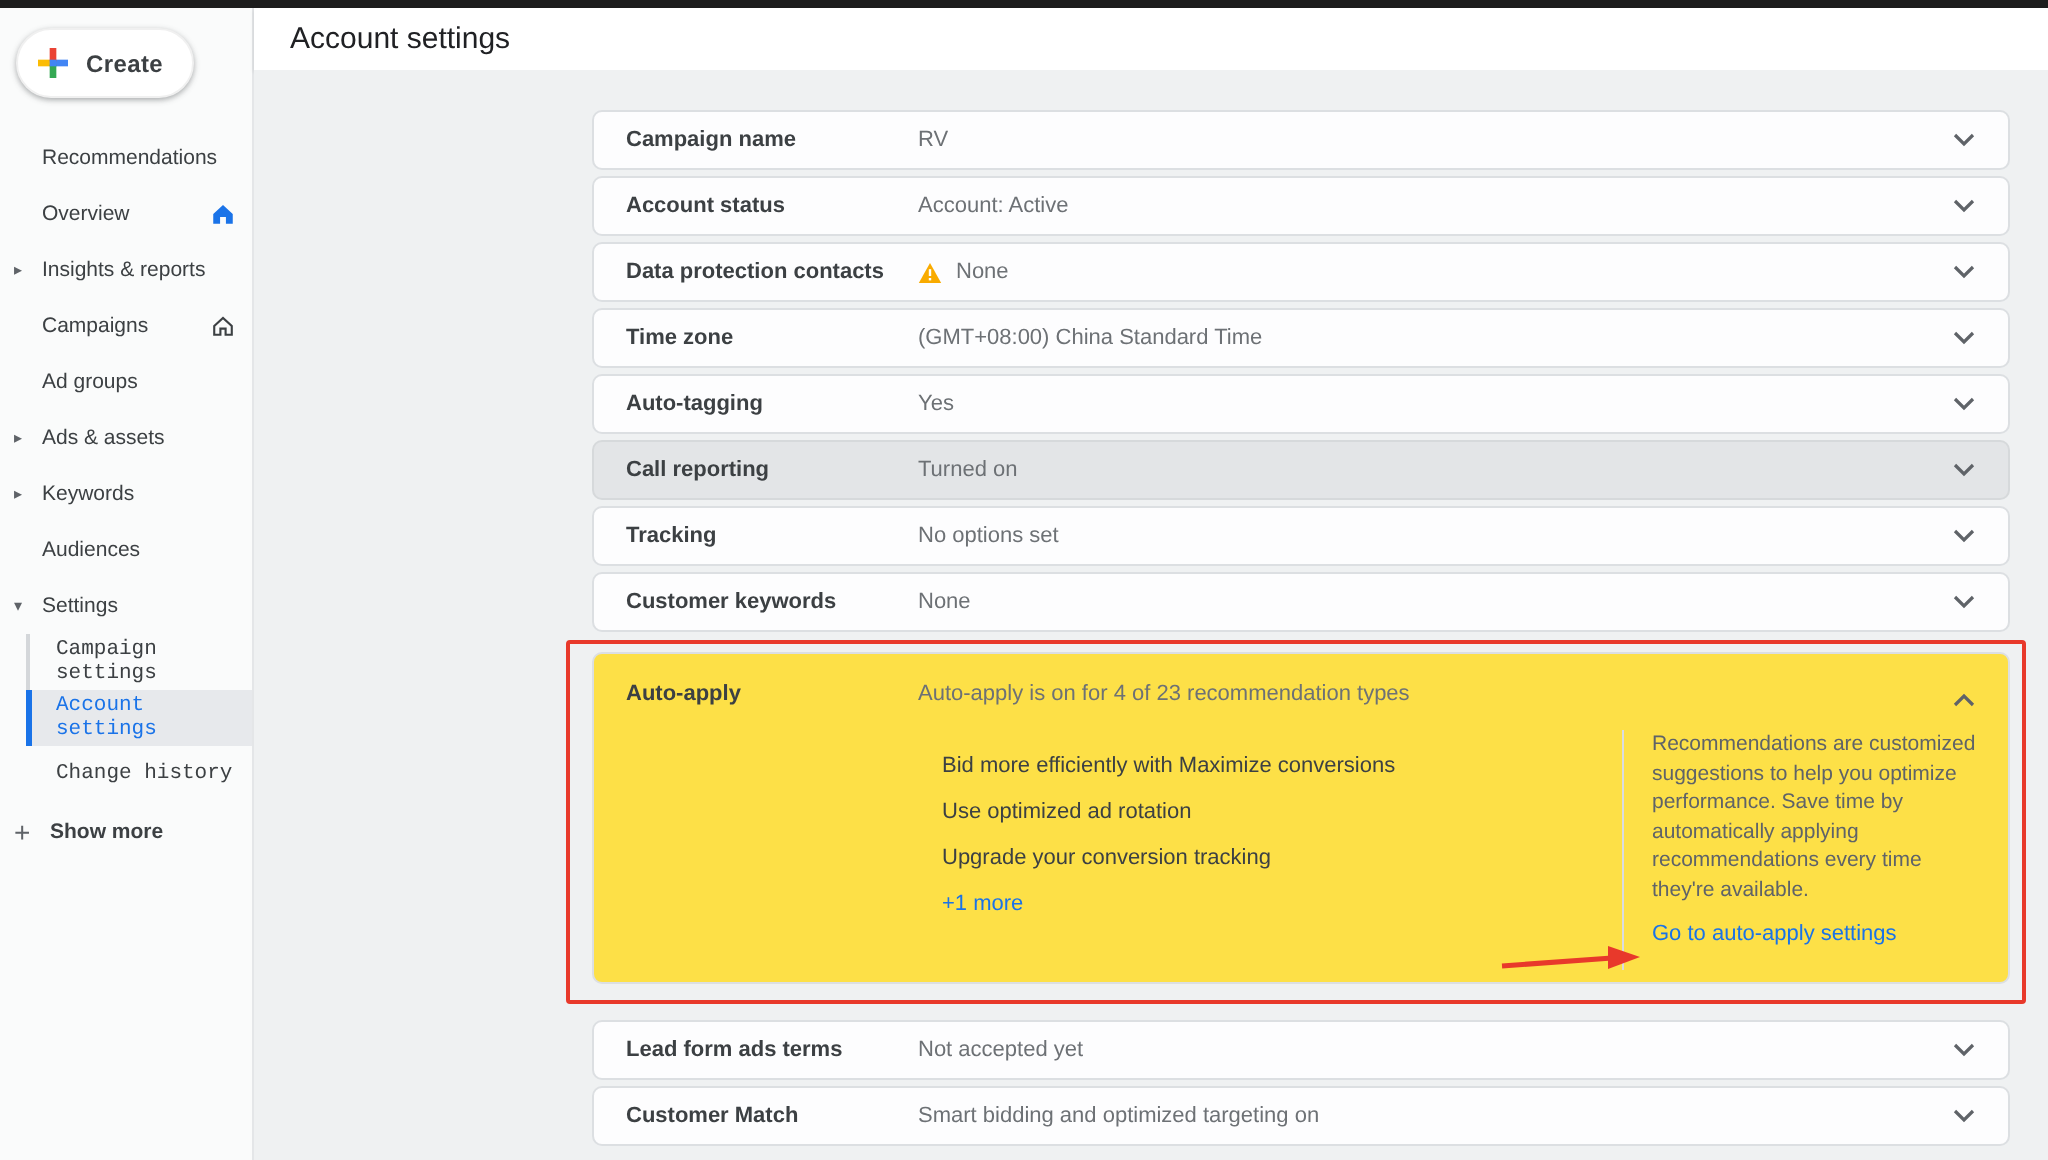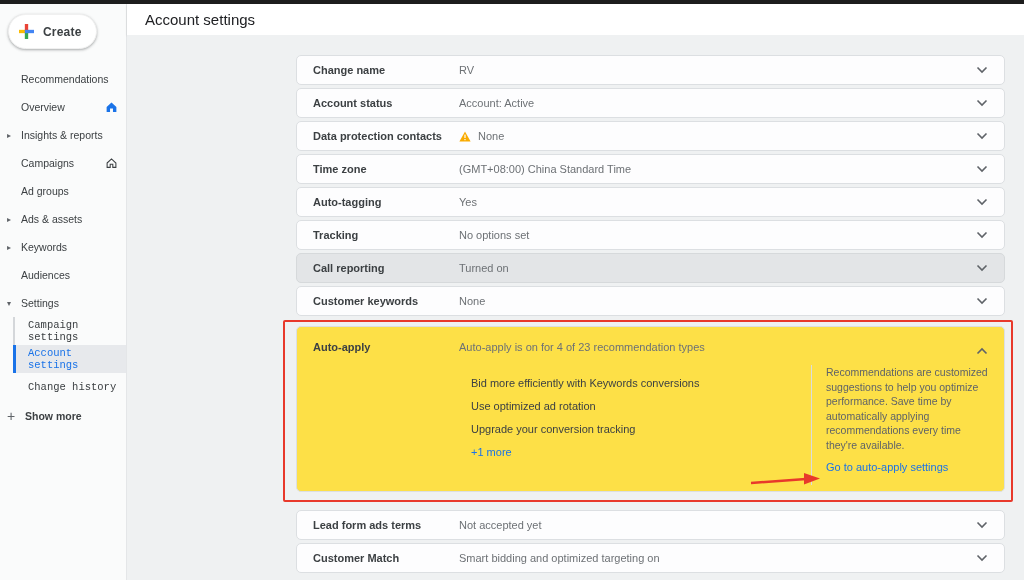--- a/index.html
+++ b/index.html
@@ -167,21 +167,21 @@
 </div>
 
 <div class="header-bar">
   <div class="page-title">Account settings</div>
 </div>
 
 <div class="content">
   <div class="rows">
 
     <div class="s-row">
-      <span class="r-label">Change name</span>
+      <span class="r-label">Campaign name</span>
       <span class="r-value">RV</span>
       <span class="chev">
         <svg width="12" height="8" viewBox="0 0 12 8">
             <polyline points="1.5,1.5 6,6 10.5,1.5" fill="none" stroke="#5f6368" stroke-width="1.6"></polyline>
           </svg>
       </span>
     </div>
 
     <div class="s-row">
       <span class="r-label">Account status</span>
@@ -223,33 +223,33 @@
     <div class="s-row">
       <span class="r-label">Auto-tagging</span>
       <span class="r-value">Yes</span>
       <span class="chev">
         <svg width="12" height="8" viewBox="0 0 12 8">
             <polyline points="1.5,1.5 6,6 10.5,1.5" fill="none" stroke="#5f6368" stroke-width="1.6"></polyline>
           </svg>
       </span>
     </div>
 
-    <div class="s-row">
-      <span class="r-label">Tracking</span>
-      <span class="r-value">No options set</span>
-      <span class="chev">
-        <svg width="12" height="8" viewBox="0 0 12 8">
-            <polyline points="1.5,1.5 6,6 10.5,1.5" fill="none" stroke="#5f6368" stroke-width="1.6"></polyline>
-          </svg>
-      </span>
-    </div>
-
     <div class="s-row gray">
       <span class="r-label">Call reporting</span>
       <span class="r-value">Turned on</span>
+      <span class="chev">
+        <svg width="12" height="8" viewBox="0 0 12 8">
+            <polyline points="1.5,1.5 6,6 10.5,1.5" fill="none" stroke="#5f6368" stroke-width="1.6"></polyline>
+          </svg>
+      </span>
+    </div>
+
+    <div class="s-row">
+      <span class="r-label">Tracking</span>
+      <span class="r-value">No options set</span>
       <span class="chev">
         <svg width="12" height="8" viewBox="0 0 12 8">
             <polyline points="1.5,1.5 6,6 10.5,1.5" fill="none" stroke="#5f6368" stroke-width="1.6"></polyline>
           </svg>
       </span>
     </div>
 
     <div class="s-row">
       <span class="r-label">Customer keywords</span>
       <span class="r-value">None</span>
@@ -262,21 +262,21 @@
 
     <div class="aa-card">
       <span class="aa-label">Auto-apply</span>
       <span class="aa-summary">Auto-apply is on for 4 of 23 recommendation types</span>
       <span class="aa-chev">
         <svg width="12" height="8" viewBox="0 0 12 8">
             <polyline points="1.5,6.5 6,2 10.5,6.5" fill="none" stroke="#5f6368" stroke-width="1.6"></polyline>
           </svg>
       </span>
       <div class="aa-list">
-        <div class="aa-item">Bid more efficiently with Keywords conversions</div>
+        <div class="aa-item">Bid more efficiently with Maximize conversions</div>
         <div class="aa-item">Use optimized ad rotation</div>
         <div class="aa-item">Upgrade your conversion tracking</div>
         <div class="aa-more">+1 more</div>
       </div>
       <div class="aa-side">
         <div class="aa-desc">Recommendations are customized suggestions to help you optimize performance. Save time by automatically applying recommendations every time they're available.</div>
         <span class="aa-link">Go to auto-apply settings</span>
       </div>
     </div>
 

